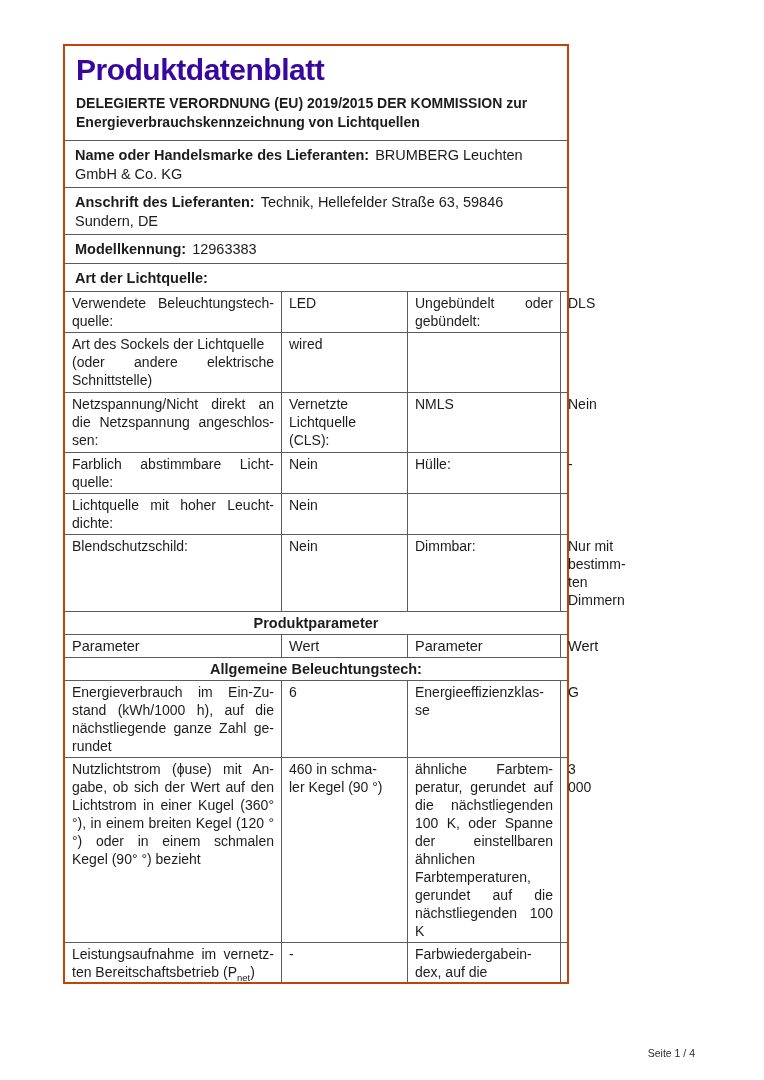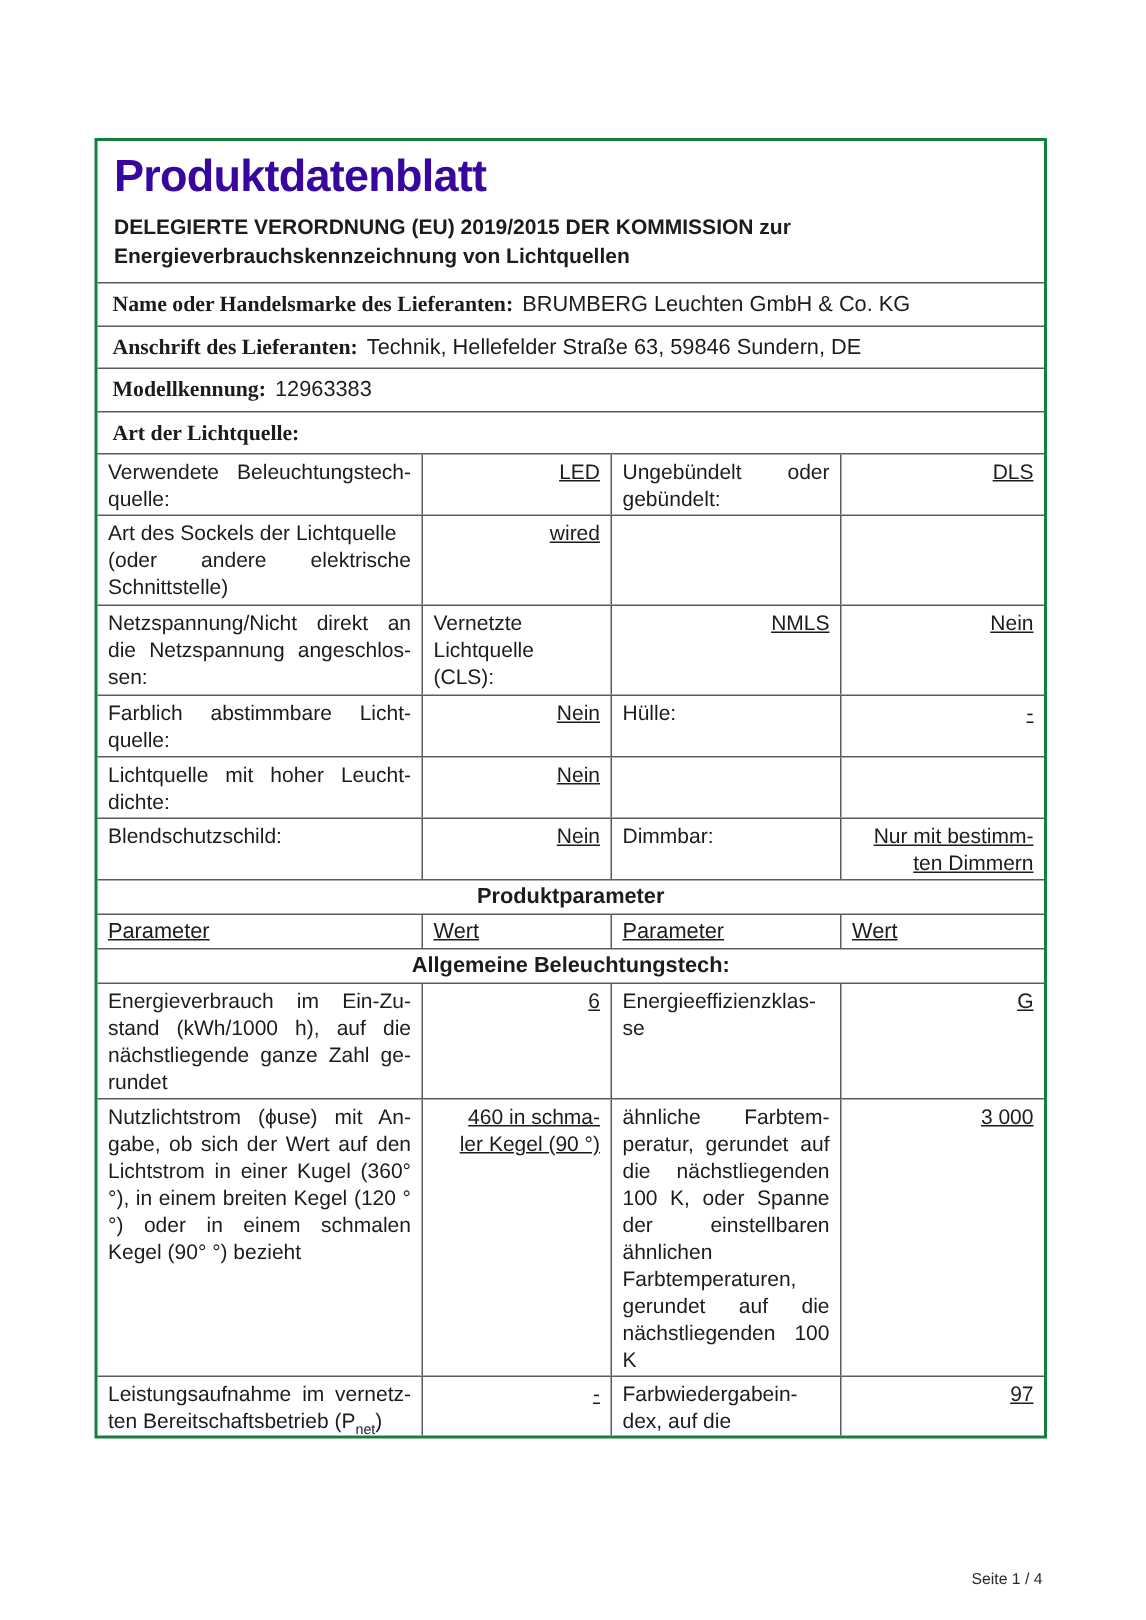--- a/index.html
+++ b/index.html
@@ -5,78 +5,76 @@
   html,body{margin:0;padding:0;}
   body{
     width:764px;height:1080px;
     background:#ffffff;
     font-family:"Liberation Sans", sans-serif;
     color:#1c1c1c;
     position:relative;
     overflow:hidden;
   }
   .sheet{
-    position:absolute;left:63px;top:44px;width:635px;
+    position:absolute;left:63px;top:44px;width:506px;
     box-sizing:border-box;
-    border:2px solid #15803d;
+    border:2px solid #c2410c;
     background:#fff;
-    margin-top:48px;
   }
   
   .head{padding:7px 11px 9px 11px;}
   .head h1{
     margin:0 0 7px 0;
     font-size:30px;line-height:34px;font-weight:bold;
     letter-spacing:-0.5px;
   }
   .sub{
     font-size:14px;line-height:18.5px;
     white-space:pre-line;
     font-weight:bold;
   }
   
   .info-row{
     border-top:1.5px solid #5c5c5c;
     padding:5px 10px 4px 10px;
     font-size:14.5px;line-height:18.5px;
     min-height:18.5px;
   }
-  .info-row .b{font-weight:bold;font-family:Liberation Serif, serif;}
+  .info-row .b{font-weight:bold;}
   .info-row .v{margin-left:6px;}
   
   .grow{
     display:grid;
     grid-template-columns:216px 126px 153px 1fr;
     border-top:1.5px solid #5c5c5c;
     box-sizing:border-box;
   }
   .grow > .c{
     padding:2px 7px 2px 7px;
     font-size:14px;line-height:18px;
     box-sizing:border-box;
   }
   .grow > .c + .c{border-left:1.5px solid #5c5c5c;}
   .lab{
     text-align:justify;
     white-space:pre-line;
   }
   .val{
-    text-align:right;
+    text-align:left;
     white-space:pre-line;
-    text-decoration:underline;
   }
   sub{font-size:9.5px;line-height:0;}
   
   .section{
     border-top:1.5px solid #5c5c5c;
     text-align:center;font-weight:bold;
     font-size:14.5px;line-height:18px;
     padding:2px 0 2px 0;
   }
-  .phead .c{font-size:14.5px;text-decoration:underline;}
+  .phead .c{font-size:14.5px;}
   
   .rh41{min-height:40px;}
   .rh60{min-height:60px;}
   .rh78{min-height:77px;}
   .rh185{min-height:184px;}
   .rh95{min-height:94px;}
   .cut{height:40px;overflow:hidden;}
   .footer{
     position:absolute;top:1047px;left:63px;width:632px;
     text-align:right;

